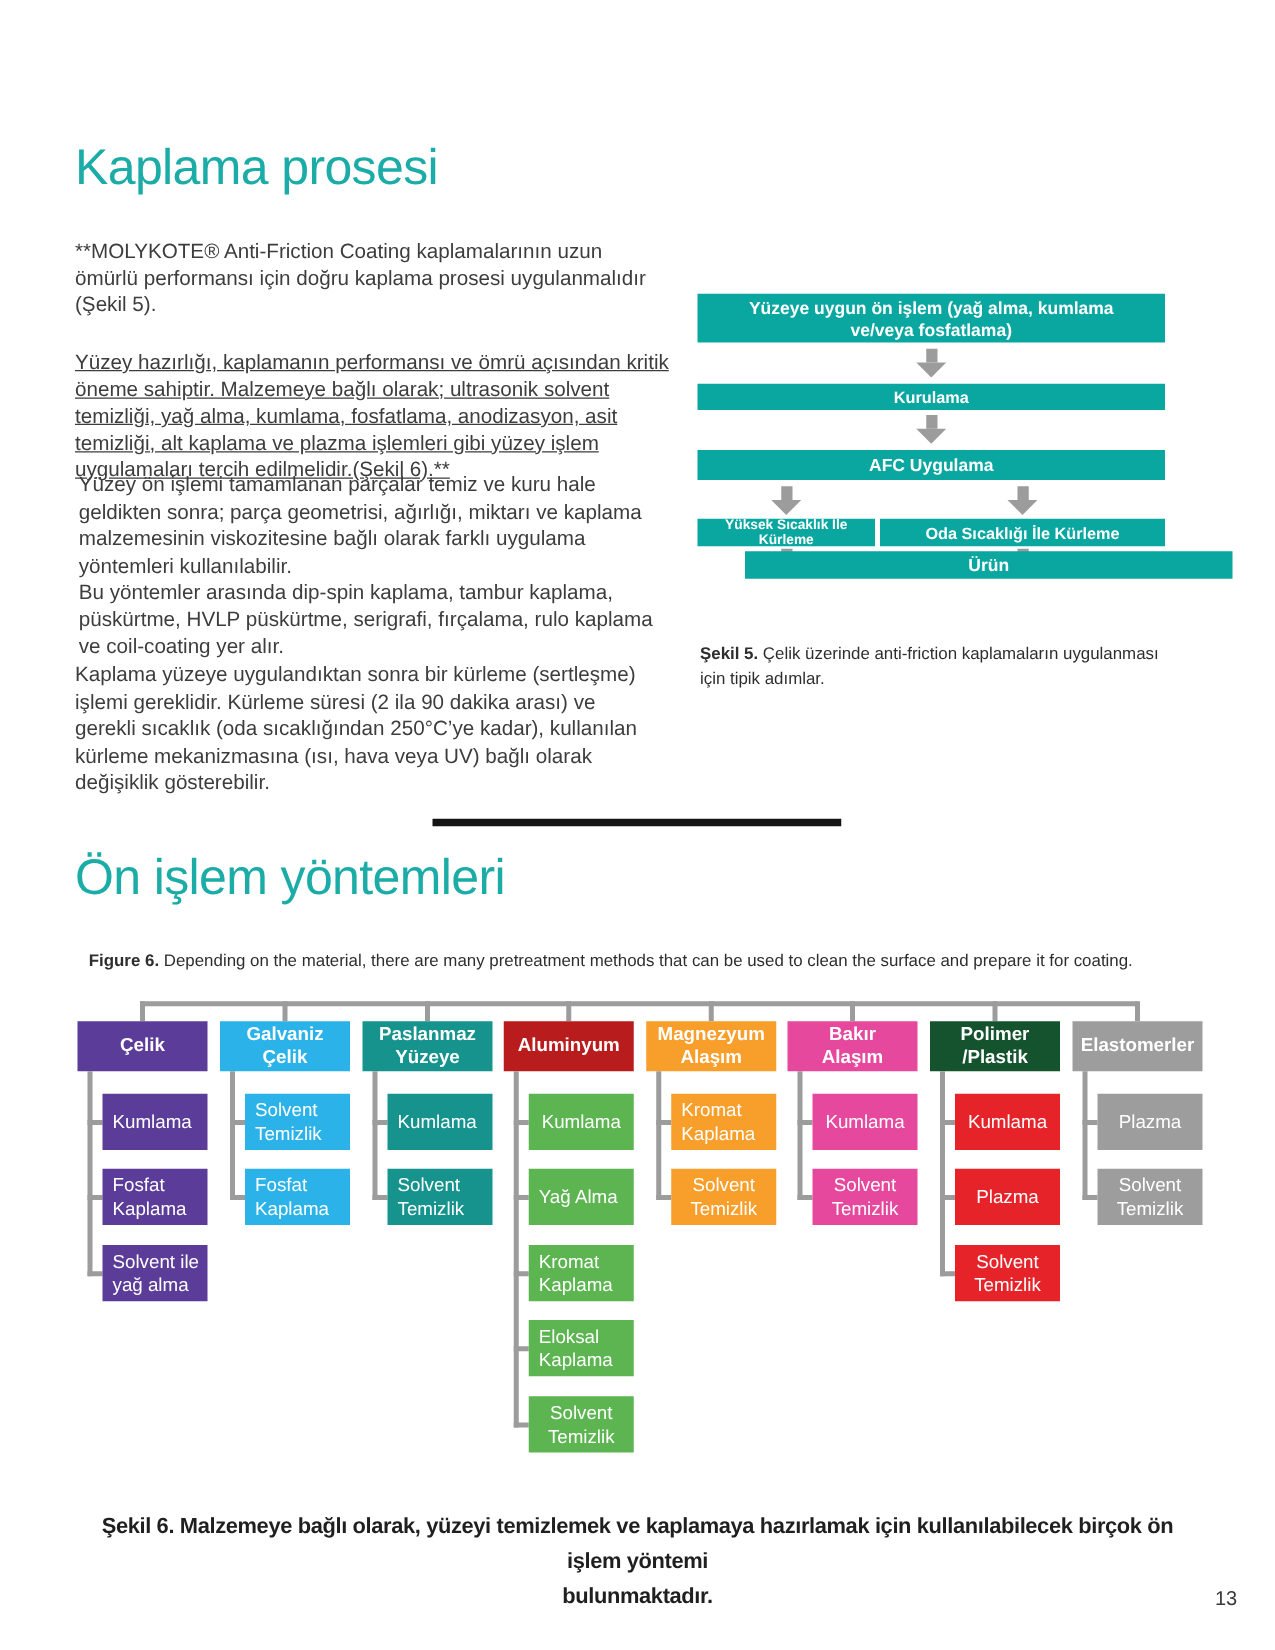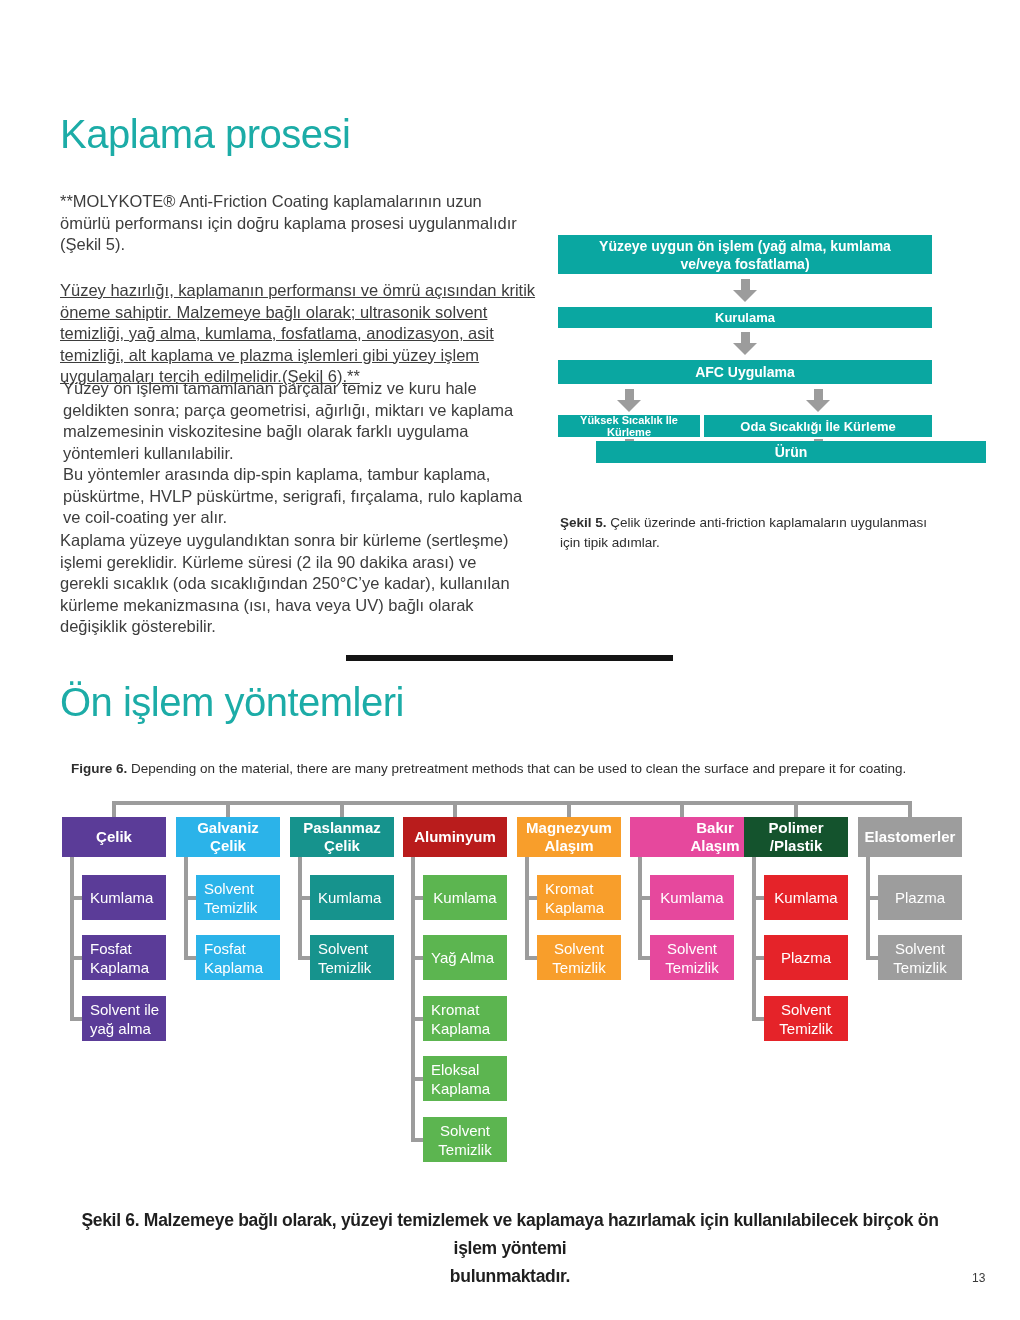--- a/index.html
+++ b/index.html
@@ -47,21 +47,21 @@
           line-height:18px;display:flex;align-items:center;justify-content:center;
           text-align:center;white-space:pre-line;}
   .t-child{position:absolute;width:84px;height:45px;color:#fff;font-size:15px;line-height:19px;
            display:flex;align-items:center;white-space:pre-line;}
   .t-child.c-center{justify-content:center;text-align:center;}
   .t-child.c-left{justify-content:flex-start;padding-left:8px;width:76px;text-align:left;}
 
   #cap-bottom{position:absolute;left:80px;top:1206px;width:860px;text-align:center;
               font-size:17.5px;line-height:28px;font-weight:700;letter-spacing:-0.3px;
               color:#1f1f1f;}
-  #pagenum{position:absolute;left:972px;top:1271px;width:30px;font-size:12px;color:#3a3a3a;}
+  #pagenum{position:absolute;left:972px;top:1271px;width:30px;font-size:16px;color:#3a3a3a;}
 </style>
 </head>
 <body>
 
 <div class="page">
 
   <div id="title1" class="h-teal">Kaplama prosesi</div>
 
   <div id="p1" class="body-p pre">**MOLYKOTE® Anti-Friction Coating kaplamalarının uzun
 ömürlü performansı için doğru kaplama prosesi uygulanmalıdır
@@ -146,21 +146,21 @@
 Çelik</div>
       <div class="t-line" style="left: 184px; top: 857px; width: 4px; height: 102.5px; background: rgb(156, 156, 156);"></div>
       <div class="t-line" style="left: 184px; top: 895.5px; width: 12px; height: 4px; background: rgb(156, 156, 156);"></div>
       <div class="t-child c-left" style="left: 196px; top: 875px; background: rgb(43, 179, 233);">Solvent
 Temizlik</div>
       <div class="t-line" style="left: 184px; top: 955.5px; width: 12px; height: 4px; background: rgb(156, 156, 156);"></div>
       <div class="t-child c-left" style="left: 196px; top: 935px; background: rgb(43, 179, 233);">Fosfat
 Kaplama</div>
       <div class="t-line" style="left: 340px; top: 801px; width: 4px; height: 16px; background: rgb(156, 156, 156);"></div>
       <div class="t-head" style="left: 290px; top: 817px; background: rgb(22, 147, 141);">Paslanmaz
-Çelik</div>
+Yüzeye</div>
       <div class="t-line" style="left: 298px; top: 857px; width: 4px; height: 102.5px; background: rgb(156, 156, 156);"></div>
       <div class="t-line" style="left: 298px; top: 895.5px; width: 12px; height: 4px; background: rgb(156, 156, 156);"></div>
       <div class="t-child c-left" style="left: 310px; top: 875px; background: rgb(22, 147, 141);">Kumlama</div>
       <div class="t-line" style="left: 298px; top: 955.5px; width: 12px; height: 4px; background: rgb(156, 156, 156);"></div>
       <div class="t-child c-left" style="left: 310px; top: 935px; background: rgb(22, 147, 141);">Solvent
 Temizlik</div>
       <div class="t-line" style="left: 453px; top: 801px; width: 4px; height: 16px; background: rgb(156, 156, 156);"></div>
       <div class="t-head" style="left: 403px; top: 817px; background: #b91c1c;">Aluminyum</div>
       <div class="t-line" style="left: 411px; top: 857px; width: 4px; height: 284.5px; background: rgb(156, 156, 156);"></div>
       <div class="t-line" style="left: 411px; top: 895.5px; width: 12px; height: 4px; background: rgb(156, 156, 156);"></div>
@@ -180,21 +180,21 @@
       <div class="t-head" style="left: 517px; top: 817px; background: rgb(248, 158, 43);">Magnezyum
 Alaşım</div>
       <div class="t-line" style="left: 525px; top: 857px; width: 4px; height: 102.5px; background: rgb(156, 156, 156);"></div>
       <div class="t-line" style="left: 525px; top: 895.5px; width: 12px; height: 4px; background: rgb(156, 156, 156);"></div>
       <div class="t-child c-left" style="left: 537px; top: 875px; background: rgb(248, 158, 43);">Kromat
 Kaplama</div>
       <div class="t-line" style="left: 525px; top: 955.5px; width: 12px; height: 4px; background: rgb(156, 156, 156);"></div>
       <div class="t-child c-center" style="left: 537px; top: 935px; background: rgb(248, 158, 43);">Solvent
 Temizlik</div>
       <div class="t-line" style="left: 680px; top: 801px; width: 4px; height: 16px; background: rgb(156, 156, 156);"></div>
-      <div class="t-head" style="left: 630px; top: 817px; background: rgb(230, 72, 157); padding-left: 33px;">Bakır
+      <div class="t-head" style="left: 630px; top: 817px; background: rgb(230, 72, 157);">Bakır
 Alaşım</div>
       <div class="t-line" style="left: 638px; top: 857px; width: 4px; height: 102.5px; background: rgb(156, 156, 156);"></div>
       <div class="t-line" style="left: 638px; top: 895.5px; width: 12px; height: 4px; background: rgb(156, 156, 156);"></div>
       <div class="t-child c-center" style="left: 650px; top: 875px; background: rgb(230, 72, 157);">Kumlama</div>
       <div class="t-line" style="left: 638px; top: 955.5px; width: 12px; height: 4px; background: rgb(156, 156, 156);"></div>
       <div class="t-child c-center" style="left: 650px; top: 935px; background: rgb(230, 72, 157);">Solvent
 Temizlik</div>
       <div class="t-line" style="left: 794px; top: 801px; width: 4px; height: 16px; background: rgb(156, 156, 156);"></div>
       <div class="t-head" style="left: 744px; top: 817px; background: #14532d;">Polimer
 /Plastik</div>

